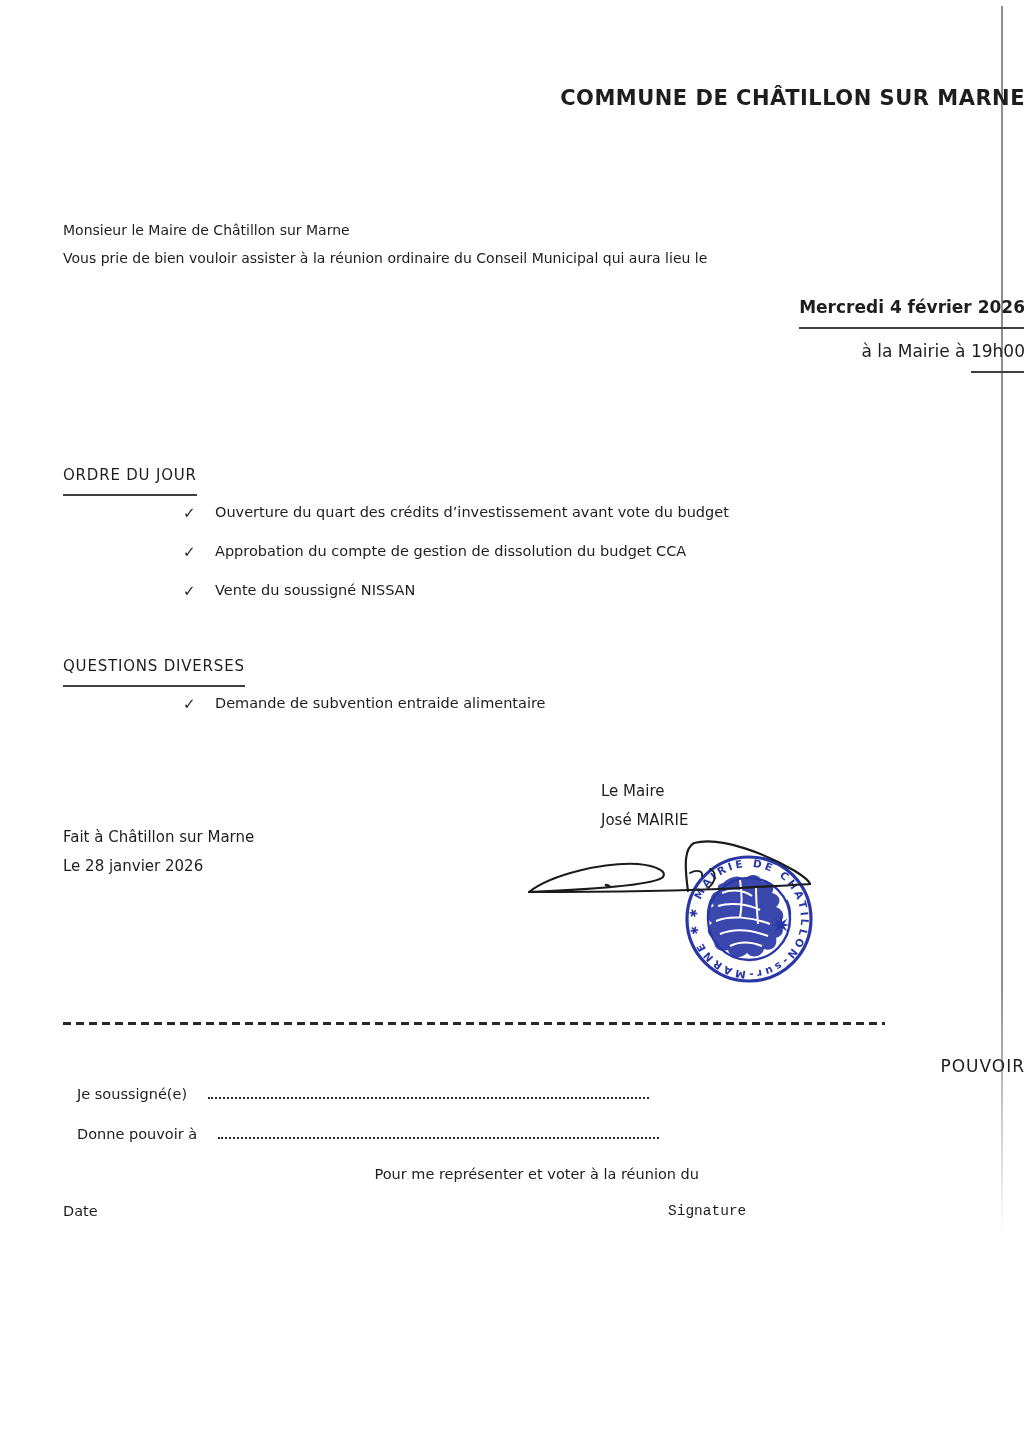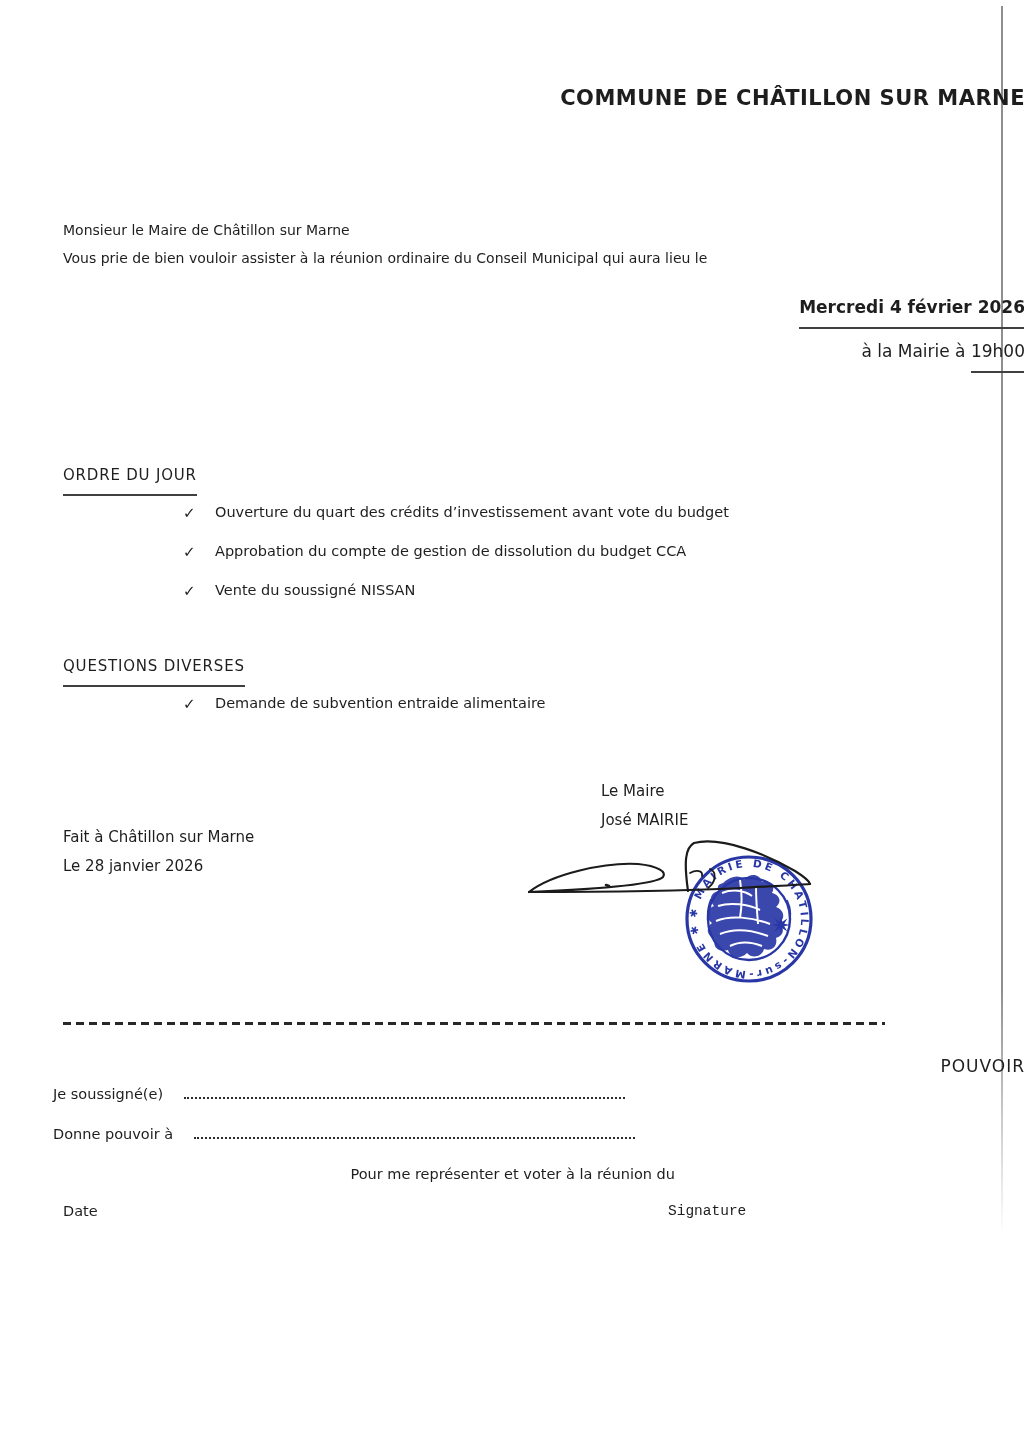--- a/index.html
+++ b/index.html
@@ -23,21 +23,21 @@
   .q-list{top:695px;}
   .li{display:flex;margin-bottom:21px;}
   .check{width:16px;margin-right:16px;font-size:15px;color:#222;}
   .closing-left{top:823px;left:63px;font-size:15px;line-height:29px;}
   .closing-right{top:777px;left:601px;font-size:15px;line-height:29px;}
   .dashed-sep{
     top:1022px;left:63px;width:822px;height:3px;
     background:repeating-linear-gradient(90deg,#282828 0 8px,transparent 8px 13px);
   }
   .pouvoir-head{top:1056px;font-size:17px;letter-spacing:1px;}
-  .form-row{display:flex;align-items:flex-end;font-size:14.5px;left:53px;gap:18px;}
+  .form-row{display:flex;align-items:flex-end;font-size:14.5px;left:77px;gap:18px;}
   .row1{top:1086px;width:572px;}
   .row2{top:1126px;width:582px;text-align:center;}
   .row3{top:1166px;width:622px;flex-direction:column;}
   .dots{flex:1;border-bottom:2px dotted #2a2a2a;margin:0 0 3px 3px;}
   .lbl{flex-shrink:0;}
   .date-lbl{top:1203px;left:63px;font-size:14.5px;}
   .sig-lbl{top:1203px;left:668px;font-size:14.5px;font-family:Liberation Mono, monospace;}
   .scanline{
     left:1001px;top:6px;width:2px;height:1228px;
     background:linear-gradient(#8f8f8f 80%,rgba(143,143,143,0));

